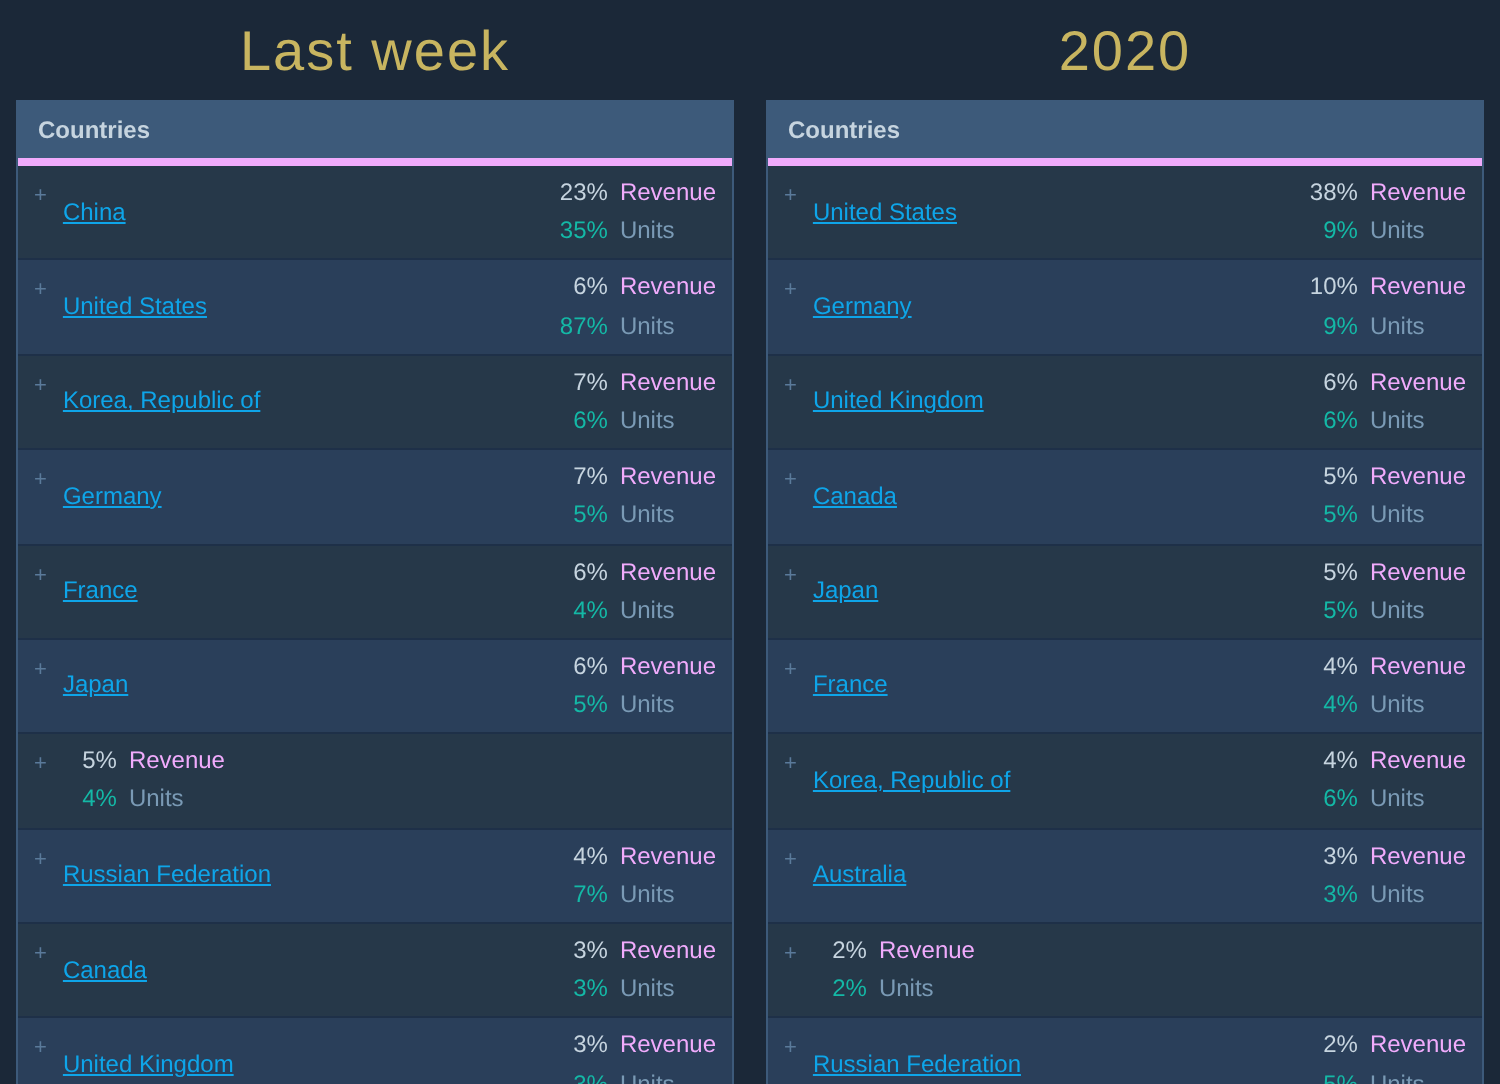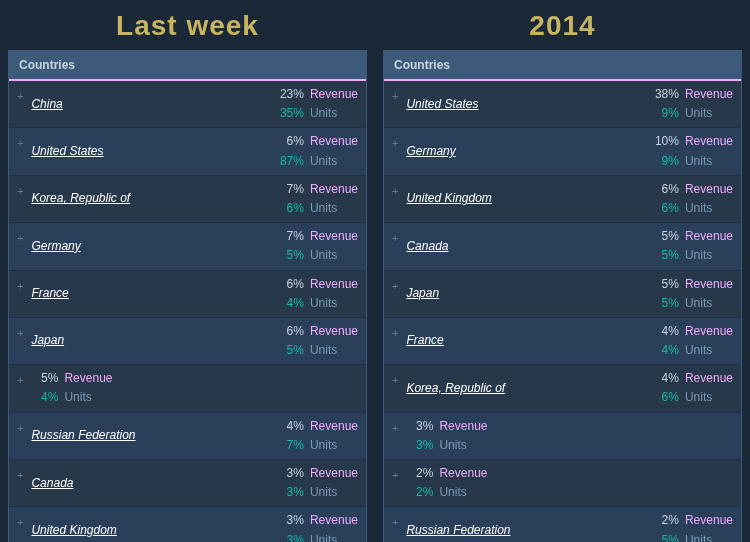--- a/index.html
+++ b/index.html
@@ -18,42 +18,42 @@
     }
     .headers-row {
       display: flex;
       width: 100%;
     }
     .header-cell {
       flex: 1;
       text-align: center;
       padding: 10px 0 8px 0;
       font-size: 28px;
-      font-weight: bold;
+      font-weight: normal;
       color: #c8b560;
       letter-spacing: 1px;
     }
     .tables-row {
       display: flex;
       width: 100%;
       gap: 0;
     }
     .table-container {
       flex: 1;
       background-color: #2a3f5a;
       margin: 0 8px 8px 8px;
       border: 1px solid #3d5a7a;
     }
     .table-header {
       background-color: #3d5a7a;
       padding: 7px 10px;
       font-size: 12px;
       font-weight: bold;
       color: #c6d4df;
-      border-bottom: 2px solid #f0abfc;
+      border-bottom: 4px solid #f0abfc;
     }
     .country-row {
       display: flex;
       align-items: stretch;
       border-bottom: 1px solid #1e3048;
     }
     .country-row:nth-child(odd) {
       background-color: #263849;
     }
     .country-row:nth-child(even) {
@@ -67,26 +67,25 @@
       padding-top: 9px;
     }
     .country-name {
       flex: 1;
       padding: 4px 4px;
       display: flex;
       flex-direction: column;
       justify-content: center;
     }
     .country-link {
-      color: #ffffff;
+      color: #0ea5e9;
       text-decoration: underline;
       cursor: pointer;
       font-size: 12px;
       line-height: 1.6;
-      font-style: italic;
     }
     .stats-col {
       display: flex;
       flex-direction: column;
       align-items: flex-end;
       padding: 4px 4px;
       min-width: 35px;
       justify-content: center;
     }
     .stat-value {
@@ -115,21 +114,21 @@
     .stat-label.units {
       color: #7a9ab5;
     }
   </style>
 </head>
 <body>
 
 <div class="page-container">
   <div class="headers-row">
     <div class="header-cell">Last week</div>
-    <div class="header-cell">2014</div>
+    <div class="header-cell">2020</div>
   </div>
   <div class="tables-row">
 
     <div class="table-container">
       <div class="table-header">Countries</div>
       <div id="left-table-body">
           <div class="country-row">
             <span class="country-plus">+</span>
             <div class="country-name">
               <a class="country-link" href="#">China</a>
@@ -365,20 +364,23 @@
               <span class="stat-value revenue">4%</span>
               <span class="stat-value units">6%</span>
             </div>
             <div class="stat-label-col">
               <span class="stat-label revenue">Revenue</span>
               <span class="stat-label units">Units</span>
             </div>
           </div>
           <div class="country-row">
             <span class="country-plus">+</span>
+            <div class="country-name">
+              <a class="country-link" href="#">Australia</a>
+            </div>
             <div class="stats-col">
               <span class="stat-value revenue">3%</span>
               <span class="stat-value units">3%</span>
             </div>
             <div class="stat-label-col">
               <span class="stat-label revenue">Revenue</span>
               <span class="stat-label units">Units</span>
             </div>
           </div>
           <div class="country-row">

